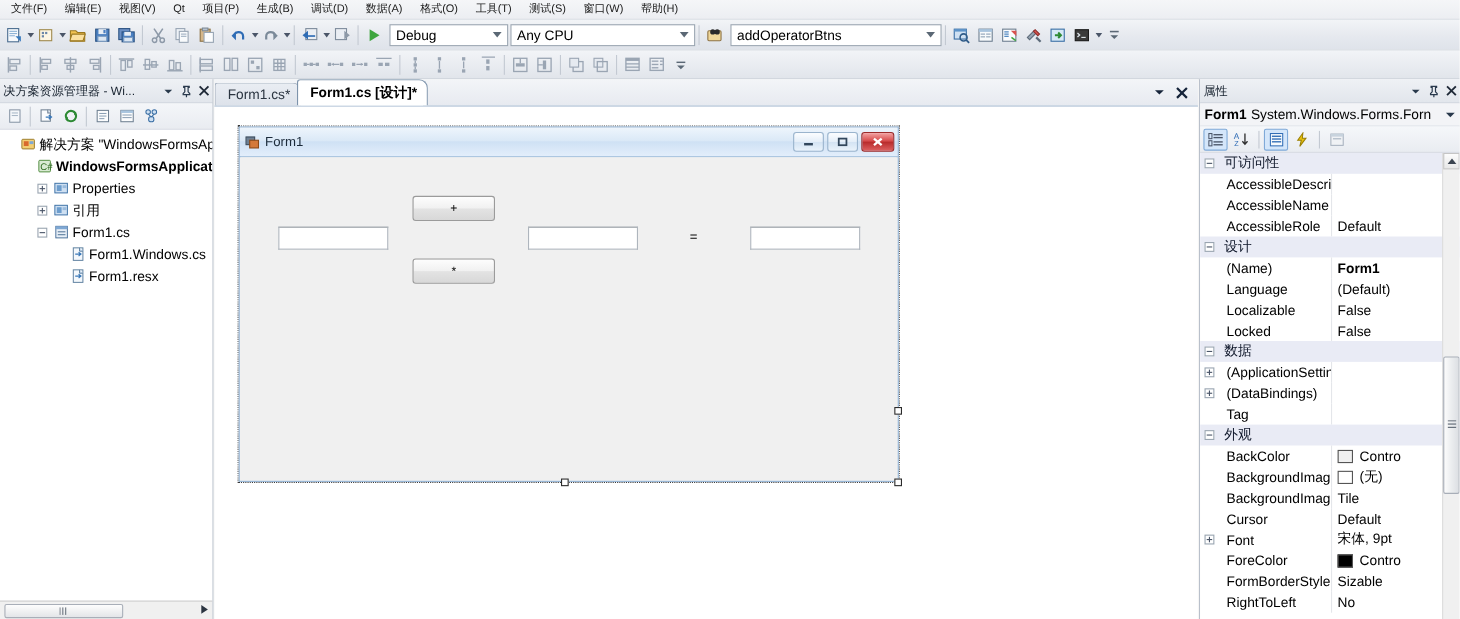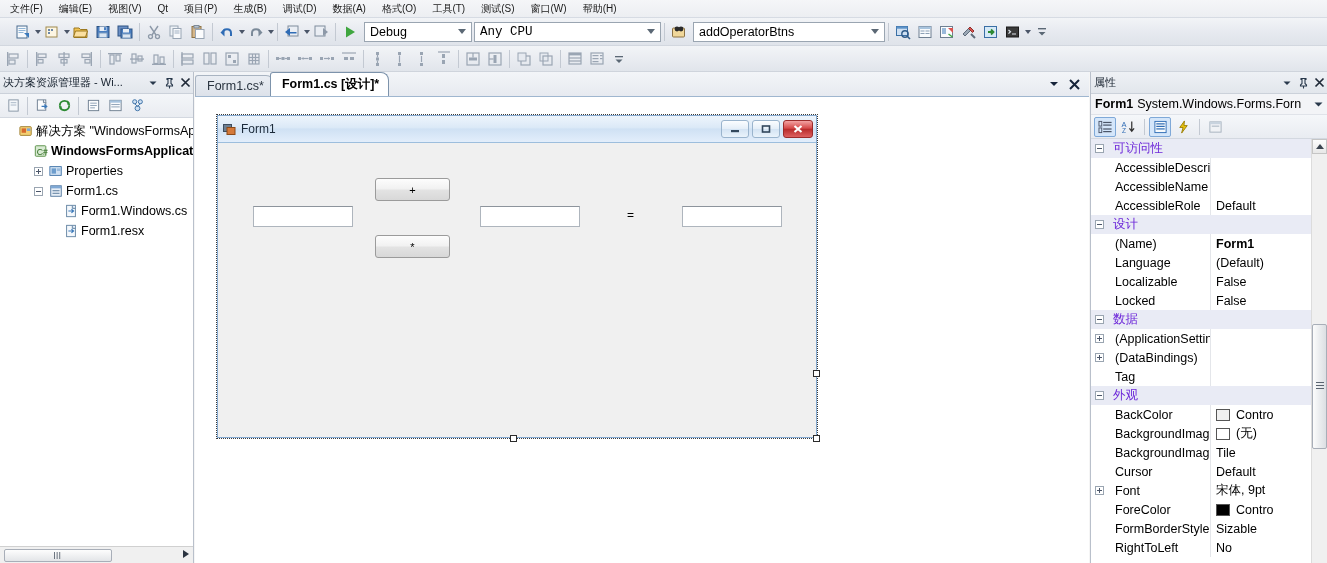--- a/index.html
+++ b/index.html
@@ -26,21 +26,21 @@
     font-size: 10px; color: #1a1a1a;
     padding: 1px 8px 2px 8px; white-space: nowrap; line-height: 15px;
     cursor: default;
   }
 
   
   .toolbar1 {
     position: absolute; left: 0; top: 18px; width: 1327px; height: 28px;
     background: linear-gradient(to bottom, #f2f4f7 0%, #e6e9ef 55%, #dfe3ea 100%);
     border-bottom: 1px solid #d2d7df;
-    display: flex; align-items: center; padding-left: 12px;
+    display: flex; align-items: center; padding-left: 2px;
   }
   .tbtn {
     width: 22px; height: 22px; display: flex; align-items: center; justify-content: center;
     position: relative; flex: none;
   }
   .tsep { width: 1px; height: 18px; background: #c3c9d2; margin: 0 3px; flex: none; }
   .caret-sm {
     width: 0; height: 0; border-left: 3px solid transparent; border-right: 3px solid transparent;
     border-top: 4px solid #4a5568; margin-left: 1px; flex: none;
   }
@@ -226,21 +226,21 @@
   }
   .ptool.on { background: #d4e6fa; border: 1px solid #7fa9d8; border-radius: 2px; }
   .ptool.sep { width: 1px; height: 16px; background: #c3c9d2; margin: 0 4px; }
 
   .grid {
     flex: 1; background: #ffffff; position: relative; overflow: hidden;
     font-size: 12.5px;
   }
   .grow { display: flex; height: 19px; align-items: center; position: relative; }
   .grow.cat {
-    background: #e9ebf5; color: #6d28d9; font-weight: normal;
+    background: #e9ebf5; color: #0f172a; font-weight: normal;
   }
   .gname {
     width: 120px; padding-left: 24px; white-space: nowrap; overflow: hidden;
     border-right: 1px solid #e4e6ea; height: 100%; display: flex; align-items: center;
   }
   .grow.cat .gname { border-right: none; width: 100%; padding-left: 22px; }
   .gval {
     flex: 1; padding-left: 5px; white-space: nowrap; overflow: hidden;
     height: 100%; display: flex; align-items: center;
   }
@@ -392,21 +392,21 @@
       <svg class="ic" width="16" height="16" viewBox="0 0 16 16">
         <path d="M4 2.5 L13 8 L4 13.5 Z" fill="#3fa63f"></path>
       </svg>
     </div>
     <div class="combo" style="width:108px; margin-left:3px;">
       <span class="txt">Debug</span>
       <span class="arw">
           <span class="arw-tri"></span>
         </span>
     </div>
-    <div class="combo" style="width:187px; margin-left:2px;font-family:Liberation Mono, monospace;">
+    <div class="combo" style="width:168px; margin-left:2px;">
       <span class="txt">Any CPU</span>
       <span class="arw">
           <span class="arw-tri"></span>
         </span>
     </div>
     <div class="tsep"></div>
     <div class="tbtn">
       <svg class="ic" width="16" height="16" viewBox="0 0 16 16">
         <rect x="1.5" y="4" width="12" height="9" rx="1" fill="#f0d79a" stroke="#8d7345"></rect>
         <circle cx="6" cy="5" r="2.4" fill="#2a2a2a"></circle>
@@ -779,20 +779,33 @@
           <span class="exp-box plus"></span>
           <span style="display:inline-block;width:4px;flex:none;"></span>
           <span style="display:flex;align-items:center;flex:none;">
             <svg width="14" height="14" viewBox="0 0 16 16">
               <rect x="1" y="3" width="13" height="10" fill="#cfe0f2" stroke="#3a6fa5"></rect>
               <rect x="3" y="5" width="5" height="6" fill="#6d9dcd"></rect>
               <rect x="9" y="5" width="4" height="3" fill="#9bbbdc"></rect>
             </svg>
           </span>
           <span class="tlabel" style="">Properties</span>
+        </div>
+        <div class="trow">
+          <span style="display:inline-block;width:34px;flex:none;"></span>
+          <span class="exp-box plus"></span>
+          <span style="display:inline-block;width:4px;flex:none;"></span>
+          <span style="display:flex;align-items:center;flex:none;">
+            <svg width="14" height="14" viewBox="0 0 16 16">
+              <rect x="1" y="3" width="13" height="10" fill="#cfe0f2" stroke="#3a6fa5"></rect>
+              <rect x="3" y="5" width="5" height="6" fill="#6d9dcd"></rect>
+              <rect x="9" y="5" width="4" height="3" fill="#9bbbdc"></rect>
+            </svg>
+          </span>
+          <span class="tlabel" style="">引用</span>
         </div>
         <div class="trow">
           <span style="display:inline-block;width:34px;flex:none;"></span>
           <span class="exp-box"></span>
           <span style="display:inline-block;width:4px;flex:none;"></span>
           <span style="display:flex;align-items:center;flex:none;">
             <svg width="14" height="14" viewBox="0 0 16 16">
               <rect x="2" y="2" width="12" height="12" fill="#e8eff7" stroke="#4a7099"></rect>
               <rect x="2" y="2" width="12" height="3" fill="#7fa8d4"></rect>
               <rect x="4" y="7" width="8" height="1.3" fill="#6d8ba9"></rect>

